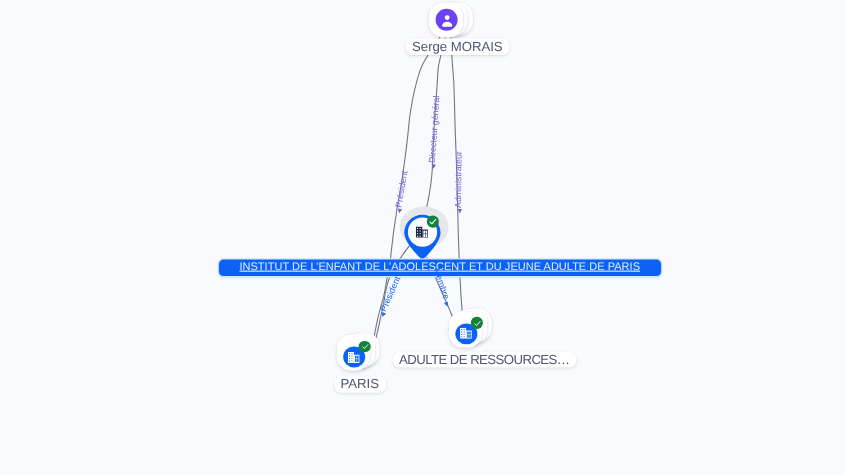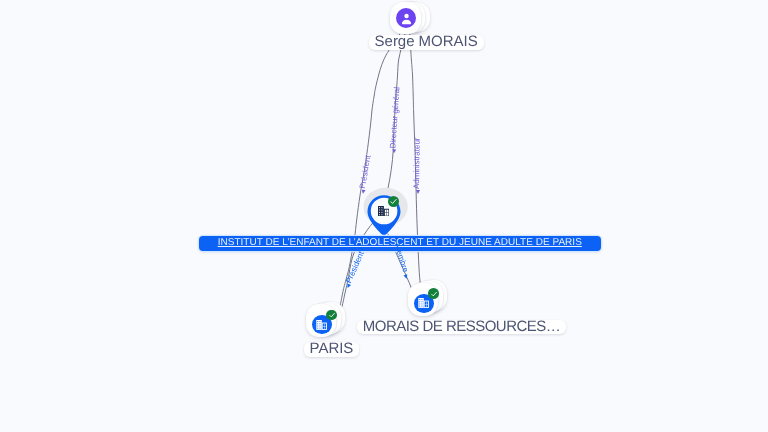--- a/index.html
+++ b/index.html
@@ -6,21 +6,21 @@
   body{width:768px;height:432px;overflow:hidden;background:#ffffff;
        font-family:"Liberation Sans",sans-serif;-webkit-font-smoothing:antialiased;text-rendering:geometricPrecision;}
   #canvas{position:relative;width:768px;height:432px;background:#f9fafd;overflow:hidden;}
   svg.layer{position:absolute;left:0;top:0;width:768px;height:432px;overflow:visible;
             pointer-events:none;}
 
   .node{position:absolute;left:0;top:0;}
   .card{position:absolute;background:#ffffff;border-radius:13px;
         box-shadow:0 1.5px 3.5px rgba(35,40,70,.14), 0 0 0 .5px rgba(40,45,70,.045);}
   .nodelabel{position:absolute;background:#ffffff;border-radius:6px;
-        color:#4d5573;font-size:15px;line-height:14.8px;height:14.8px;white-space:nowrap;
+        color:#4d5573;font-size:12px;line-height:14.8px;height:14.8px;white-space:nowrap;
         padding:0 6px;box-shadow:0 1px 2.5px rgba(35,40,70,.15);letter-spacing:-.03px;}
   .nodelabel.sel{background:#0b62f4;color:#e8f0ff;border-radius:4px;
         padding:0 19px;font-size:10px;line-height:14px;height:15px;
         box-shadow:0 0 0 1.2px rgba(210,230,255,.95), 0 1px 3px rgba(60,90,160,.22);
         letter-spacing:.02px;text-decoration:underline;}
 
   .iconcircle{position:absolute;border-radius:50%;display:flex;
         align-items:center;justify-content:center;}
   .badge{position:absolute;border-radius:50%;background:#13803c;
         display:flex;align-items:center;justify-content:center;}
@@ -151,21 +151,21 @@
         <rect x="35" y="19" width="18" height="30" fill="#0b62f4"></rect>
         <rect x="43" y="19" width="2.5" height="30" fill="#ffffff"></rect>
         <rect x="35" y="32.5" width="18" height="2.5" fill="#ffffff"></rect>
       </svg>
     </div>
     <div class="badge" style="left:428.3px;top:288.3px;width:10.6px;height:10.6px">
       <svg width="8.2" height="8.2" viewBox="0 0 24 24" fill="none" stroke="#ffffff" stroke-width="2.5" stroke-linecap="round" stroke-linejoin="round">
           <path d="M5.2 12.8l4.4 4.4L19 6.6"></path>
         </svg>
     </div>
-    <div class="nodelabel" style="left:356.8px;top:319.6px;letter-spacing:-.52px">MORAIS DE RESSOURCES…</div>
+    <div class="nodelabel" style="left:356.8px;top:319.6px;letter-spacing:-.52px">ADULTE DE RESSOURCES…</div>
   </div>
 
   <div class="edgelabel" style="left:357.6px;top:193.2px;transform:rotate(-80.2deg);color:#6f62d8">
     <span class="earrow"></span><span>Président</span>
   </div>
   <div class="edgelabel" style="left:389.3px;top:153.0px;transform:rotate(-86.1deg);color:#6f62d8">
     <span class="earrow"></span><span>Directeur général</span>
   </div>
   <div class="edgelabel" style="left:413.3px;top:194.0px;transform:rotate(-89.4deg);color:#6f62d8">
     <span class="earrow"></span><span>Administrateur</span>

